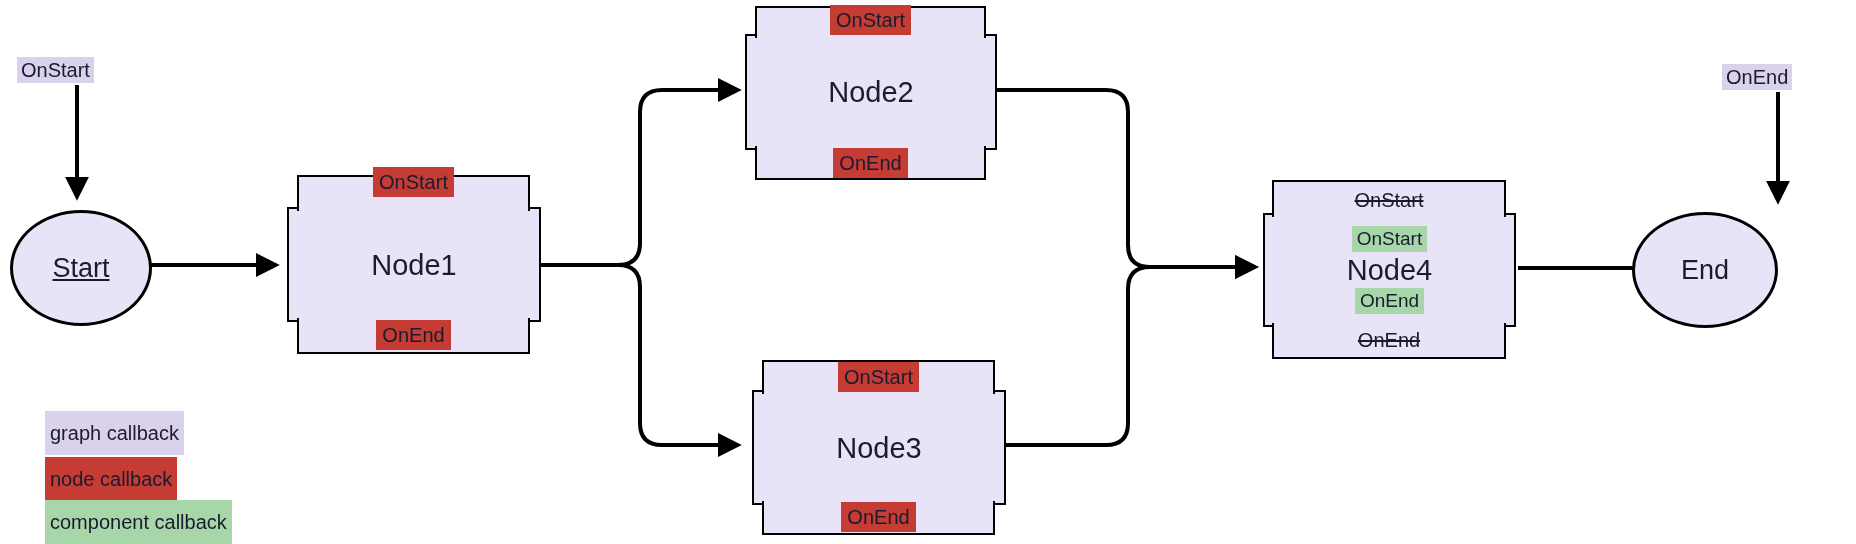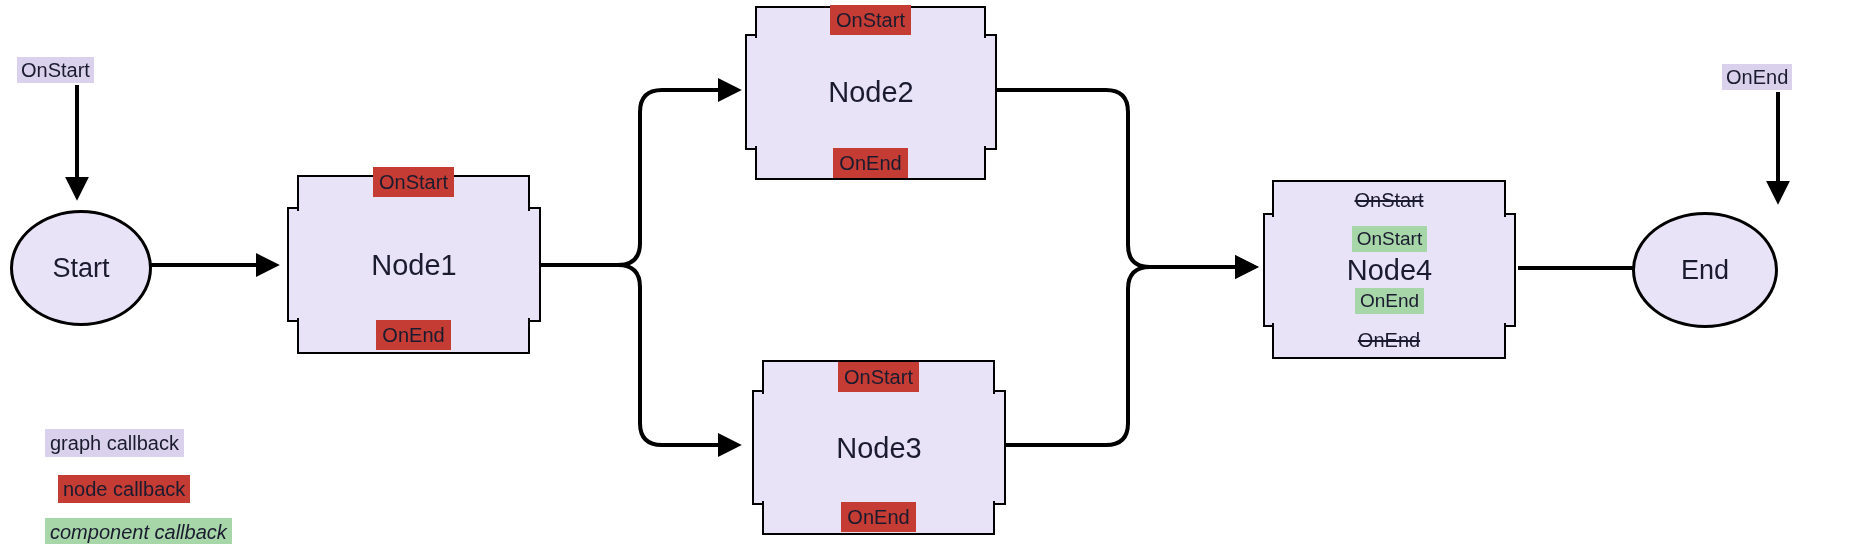--- a/index.html
+++ b/index.html
@@ -39,25 +39,25 @@
   .tab-center{align-items:center;}
   .cb{font-size:20px;line-height:26px;padding:2px 6px;white-space:nowrap;}
   .cb-node{background:var(--node-cb-bg);}
   .cb-comp{background:var(--component-cb-bg);font-size:19px;line-height:22px;padding:2px 5px;}
   .cb-strike{text-decoration:line-through;text-decoration-thickness:2px;padding:0 4px;}
   .graph-label{
     position:absolute;background:var(--graph-cb-bg);
     font-size:20px;line-height:26px;padding:0 4px;white-space:nowrap;
   }
   .legend-item{
-    position:absolute;font-size:20px;line-height:28px;padding:0 5px;white-space:nowrap;margin-top:18px;
+    position:absolute;font-size:20px;line-height:28px;padding:8px 5px;white-space:nowrap;
   }
   .legend-graph{background:var(--graph-cb-bg);}
   .legend-node{background:var(--node-cb-bg);}
-  .legend-comp{background:var(--component-cb-bg);font-style:italic;}
+  .legend-comp{background:var(--component-cb-bg);}
 </style>
 </head>
 <body>
 
 <svg id="edges" width="1856" height="544" viewBox="0 0 1856 544">
   <defs>
     <marker id="arrow" viewBox="0 0 10 10" refX="8" refY="5" markerWidth="6" markerHeight="6" orient="auto-start-reverse">
       <path class="head" d="M0,0 L10,5 L0,10 z"></path>
     </marker>
   </defs>
@@ -67,21 +67,21 @@
   <path d="M537 265 H618 Q640 265 640 287 V423 Q640 445 662 445 H737" marker-end="url(#arrow)"></path>
   <path d="M993 90 H1106 Q1128 90 1128 112 V245 Q1128 267 1150 267 H1254" marker-end="url(#arrow)"></path>
   <path d="M1002 445 H1106 Q1128 445 1128 423 V289 Q1128 267 1150 267 H1254" marker-end="url(#arrow)"></path>
   <path d="M1518 268 H1694" marker-end="url(#arrow)"></path>
   <path d="M1778 92 V200" marker-end="url(#arrow)"></path>
 </svg>
 
 <div class="graph-label" style="left:17px;top:57px;">OnStart</div>
 <div class="graph-label" style="left:1722px;top:64px;">OnEnd</div>
 
-<div class="terminal" style="left:10px;top:210px;width:136px;height:110px;">
+<div class="terminal" style="left:10px;top:210px;width:136px;height:110px;text-decoration:underline;">
   <span>Start</span>
 </div>
 
 <div class="node" style="left:287px;top:207px;width:250px;height:111px;">
   <div class="tab tab-top" style="top:-34px;height:34px;">
     <span class="cb cb-node" style="margin-top:-10px;">OnStart</span>
   </div>
   <div class="node-title">Node1</div>
   <div class="tab tab-bottom" style="bottom:-34px;height:34px;">
     <span class="cb cb-node" style="margin-top:2px;">OnEnd</span>
@@ -118,14 +118,14 @@
   <div class="tab tab-bottom tab-center" style="bottom:-34px;height:34px;left:7px;right:8px;">
     <span class="cb cb-strike">OnEnd</span>
   </div>
 </div>
 
 <div class="terminal" style="left:1632px;top:212px;width:140px;height:110px;">
   <span>End</span>
 </div>
 
 <div class="legend-item legend-graph" style="left:45px;top:411px;">graph callback</div>
-<div class="legend-item legend-node" style="left:58px;top:457px;">node callback</div>
+<div class="legend-item legend-node" style="left:45px;top:457px;">node callback</div>
 <div class="legend-item legend-comp" style="left:45px;top:500px;">component callback</div>
 
 </body></html>

